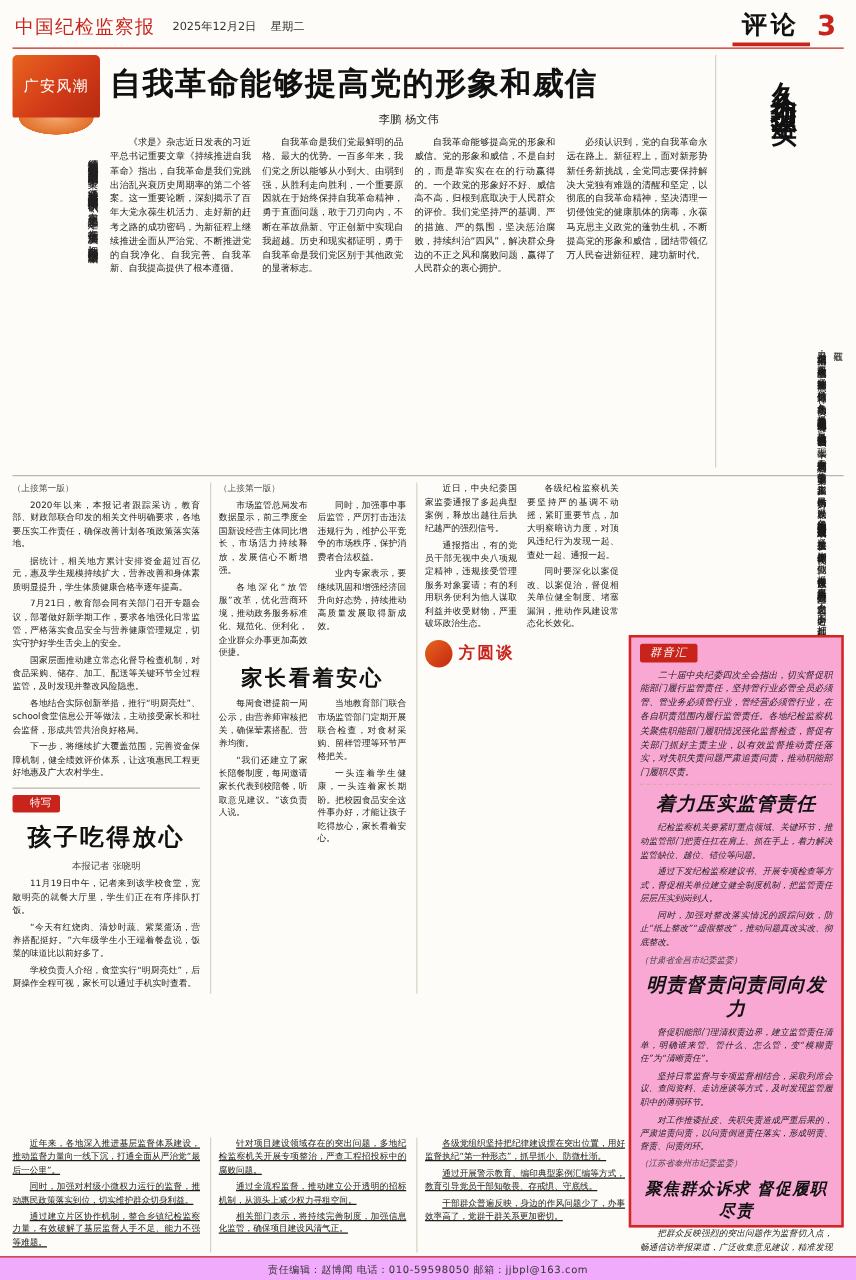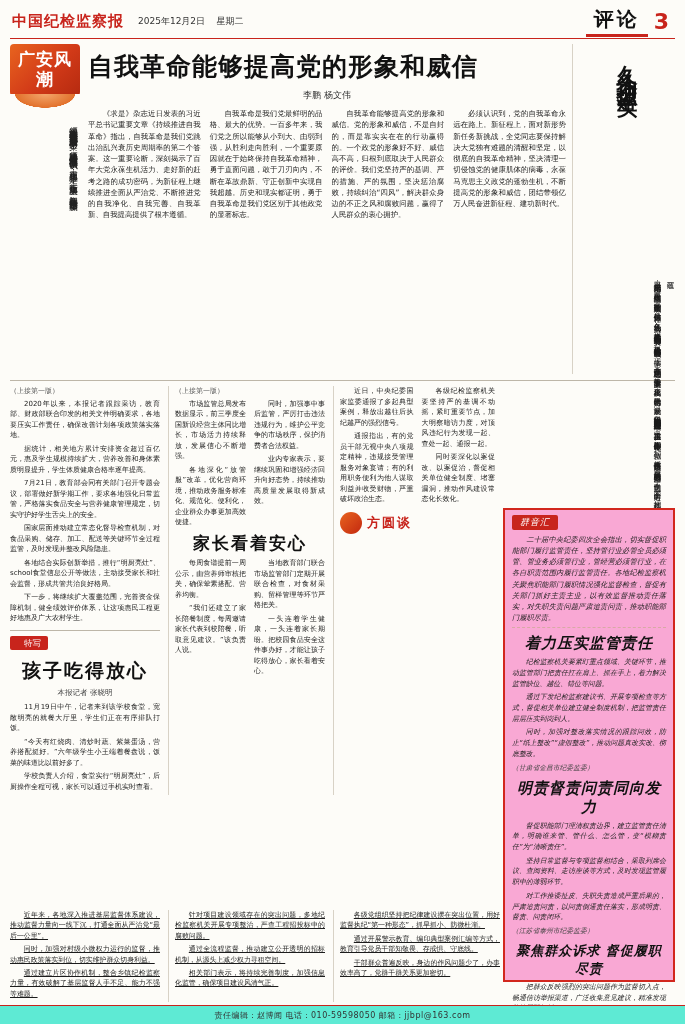--- a/index.html
+++ b/index.html
@@ -13,21 +13,21 @@
   }
   .page{position:relative;width:685px;height:1024px;box-sizing:border-box;padding:0 10px;}
 
   
   .masthead{
     display:flex;align-items:center;
     height:34px;border-bottom:1px solid #c8241c;
     padding:4px 2px 0 2px;
   }
   .logo{
-    font-size:15px;font-weight:bold;color:#c8241c;
+    font-size:15px;font-weight:normal;color:#c8241c;
     letter-spacing:1px;white-space:nowrap;
     font-family:"DejaVu Serif","Liberation Serif",serif;
     text-align:center;
   }
   .mast-date{
     font-size:9px;color:#333;margin-left:14px;white-space:nowrap;
   }
   .mast-spacer{flex:1;}
   .mast-section{
     font-size:20px;font-weight:bold;color:#111;letter-spacing:3px;
@@ -35,21 +35,21 @@
     border-bottom:3px solid #c8241c;padding:0 8px 1px 8px;margin-right:6px;
   }
   .mast-pageno{font-size:22px;color:#c8241c;font-weight:bold;padding-right:4px;}
 
   
   .top-area{display:flex;margin-top:5px;height:330px;}
   .col-left-badge{width:72px;flex:0 0 72px;}
   .badge{
     width:70px;height:52px;border-radius:4px;
     background:linear-gradient(135deg,#e8641f 0%,#d23a18 55%,#b52a10 100%);
-    color:#fff;font-size:17px;font-weight:bold;line-height:1.15;
+    color:#fff;font-size:12px;font-weight:normal;line-height:1.15;
     display:flex;align-items:center;justify-content:center;text-align:center;
     letter-spacing:1px;padding:2px;box-sizing:border-box;
     font-family:"DejaVu Serif","Liberation Serif",serif;
   }
   .badge-wave{
     width:70px;height:16px;margin-top:-2px;
     background:radial-gradient(ellipse at 50% 0%,#f3a76c 0%,#e2712c 60%,#fdfcf8 61%);
   }
   .lead-note{
     margin-top:10px;width:70px;font-size:8.5px;line-height:1.55;color:#222;
@@ -153,21 +153,21 @@
 
   
   .bottom{
     position:absolute;left:10px;bottom:22px;width:490px;
     display:flex;gap:8px;
   }
   .bottom .mid-col{font-size:6.9px;text-decoration:underline;}
 
   .footer{
     position:absolute;left:0;bottom:0;width:685px;height:18px;
-    border-top:1px solid #c8241c;background:#5eead4;
+    border-top:1px solid #c8241c;background:#f0abfc;
     font-size:8px;color:#333;display:flex;align-items:center;justify-content:center;
     letter-spacing:0.5px;
   }
   .divider-v{border-left:1px solid #d8d2c6;}
 </style>
 </head>
 <body>
 
 <div class="page">
 

